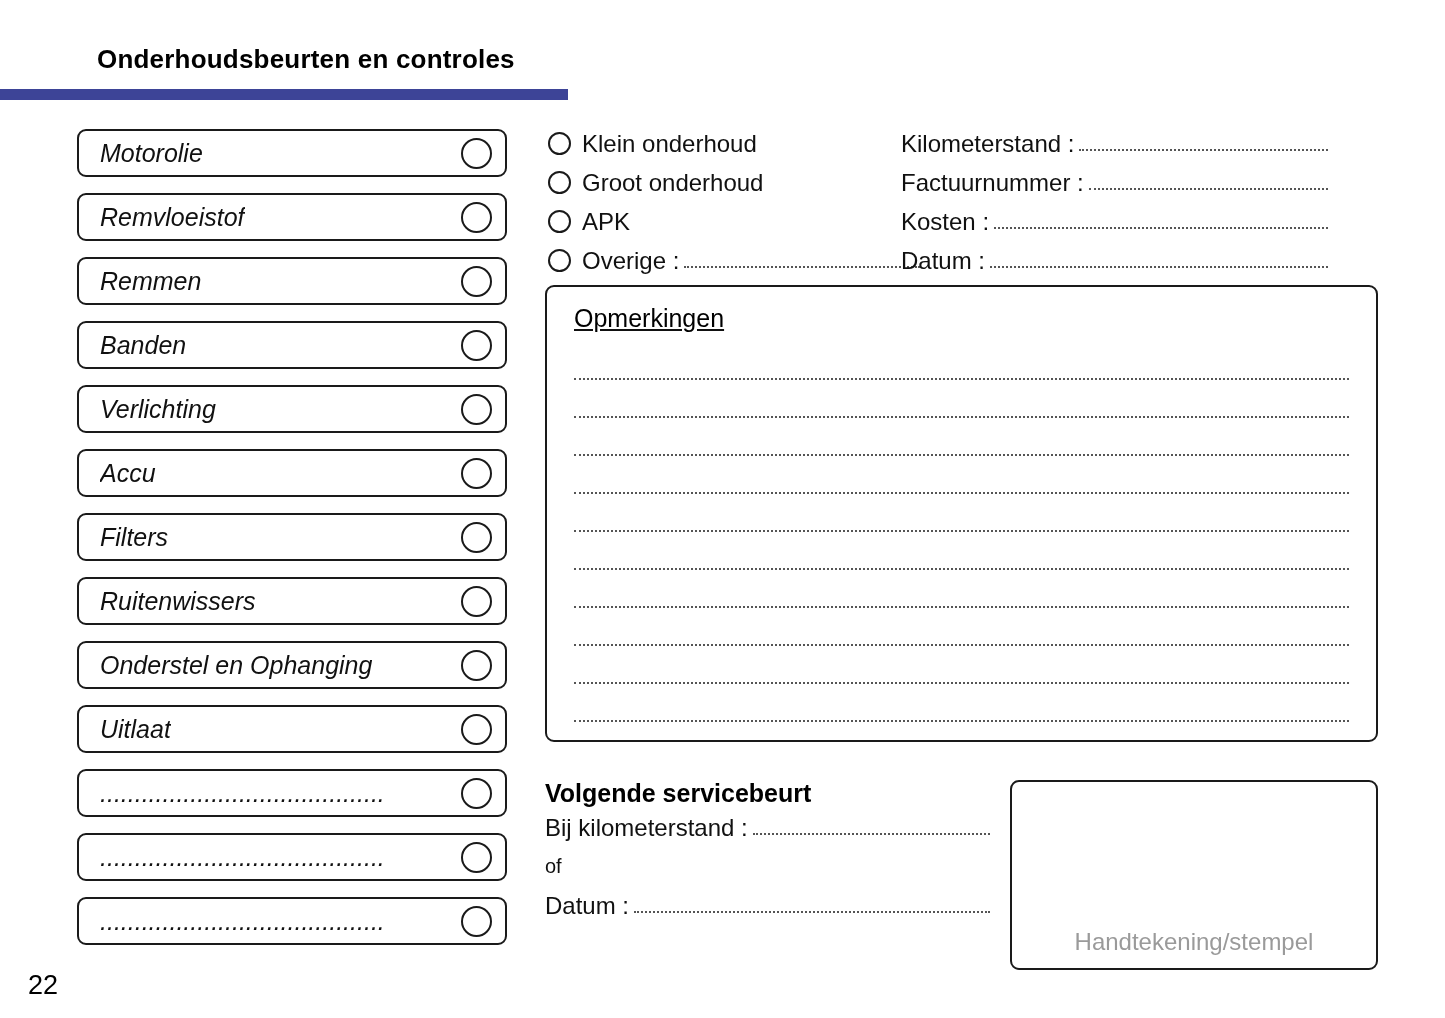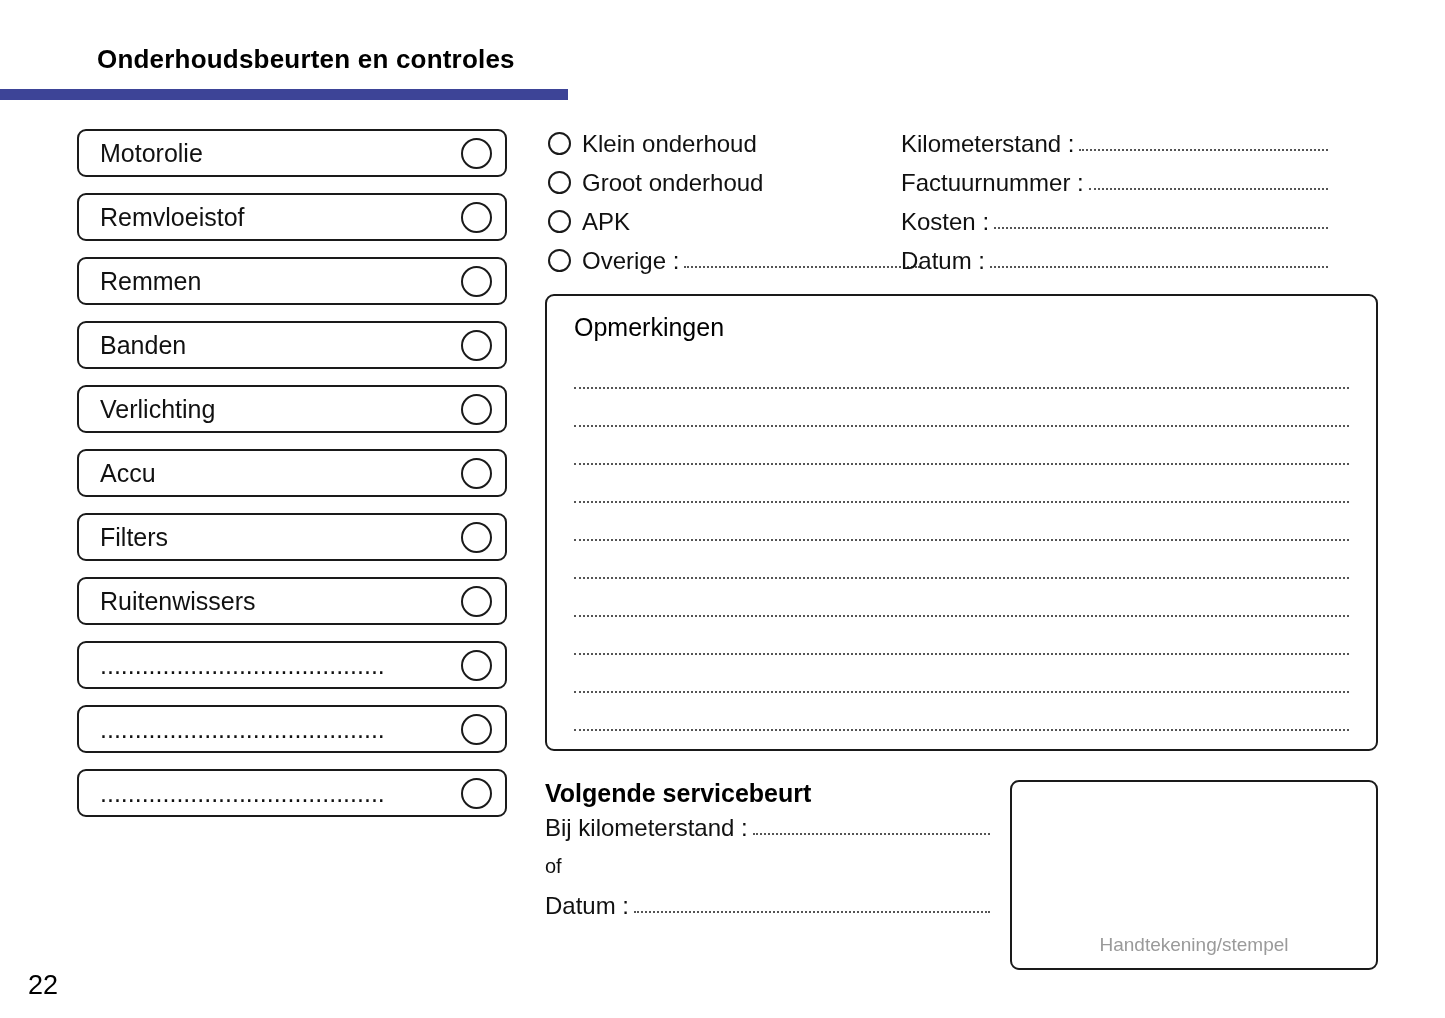--- a/index.html
+++ b/index.html
@@ -17,21 +17,21 @@
 
   
   .checklist {
     position:absolute; left:77px; top:129px; width:430px;
     display:flex; flex-direction:column; gap:16px;
   }
   .check-box-row {
     height:48px; border:2px solid #1a1a1a; border-radius:9px; background:#fff;
     display:flex; align-items:center; padding:0 13px 0 21px;
   }
-  .check-label { font-size:25px; white-space:nowrap; overflow:hidden; }
+  .check-label { font-size:25px; white-space:nowrap; overflow:hidden;font-style:italic; }
   .circle { border:2px solid #1a1a1a; border-radius:50%; background:#fff; flex:none; display:inline-block; }
   .circle.big   { width:31px; height:31px; margin-left:auto; }
   .circle.small { width:23px; height:23px; }
 
   
   .service-options {
     position:absolute; left:548px; top:124px; width:372px;
     display:flex; flex-direction:column;
   }
   .option-row { height:39px; display:flex; align-items:center; }
@@ -45,41 +45,42 @@
   .field-row { height:39px; display:flex; align-items:center; }
   .field-label { font-size:24px; white-space:nowrap; }
 
   .dotline {
     flex:1; height:14px; margin-left:5px;
     border-bottom:2px dotted #555;
   }
 
   
   .remarks-box {
-    position:absolute; left:545px; top:294px; width:833px; height:457px;
+    position:absolute; left:545px; top:285px; width:833px; height:457px;
     border:2px solid #1a1a1a; border-radius:9px; background:#fff;
     padding:17px 27px 0 27px;
+    text-decoration:underline;
   }
   .remarks-title { font-size:25px; color:#000; }
   .remarks-lines { margin-top:9px; }
   .remark-line { height:38px; border-bottom:2px dotted #555; }
 
   
   .next-service { position:absolute; left:545px; top:779px; width:445px; }
   .next-title { font-size:25px; font-weight:bold; color:#000; }
   .ns-or { font-size:20px; height:39px; display:flex; align-items:center; }
 
   
   .signature-box {
     position:absolute; left:1010px; top:780px; width:368px; height:190px;
     border:2px solid #1a1a1a; border-radius:9px; background:#fff;
   }
   .signature-label {
     position:absolute; left:0; right:0; bottom:12px;
-    text-align:center; color:#9a9a9a; font-size:19px;
+    text-align:center; color:#9a9a9a; font-size:24px;
   }
 
   .page-number { position:absolute; left:28px; top:970px; font-size:27px; color:#000; }
 </style>
 </head>
 <body>
 
 <div>
 
   <h1 class="page-title">Onderhoudsbeurten en controles</h1>
@@ -109,20 +110,28 @@
       <div class="check-box-row">
         <span class="check-label">Accu</span>
         <span class="circle big"></span>
       </div>
       <div class="check-box-row">
         <span class="check-label">Filters</span>
         <span class="circle big"></span>
       </div>
       <div class="check-box-row">
         <span class="check-label">Ruitenwissers</span>
+        <span class="circle big"></span>
+      </div>
+      <div class="check-box-row">
+        <span class="check-label">Onderstel en Ophanging</span>
+        <span class="circle big"></span>
+      </div>
+      <div class="check-box-row">
+        <span class="check-label">Uitlaat</span>
         <span class="circle big"></span>
       </div>
       <div class="check-box-row">
         <span class="check-label">.........................................</span>
         <span class="circle big"></span>
       </div>
       <div class="check-box-row">
         <span class="check-label">.........................................</span>
         <span class="circle big"></span>
       </div>

